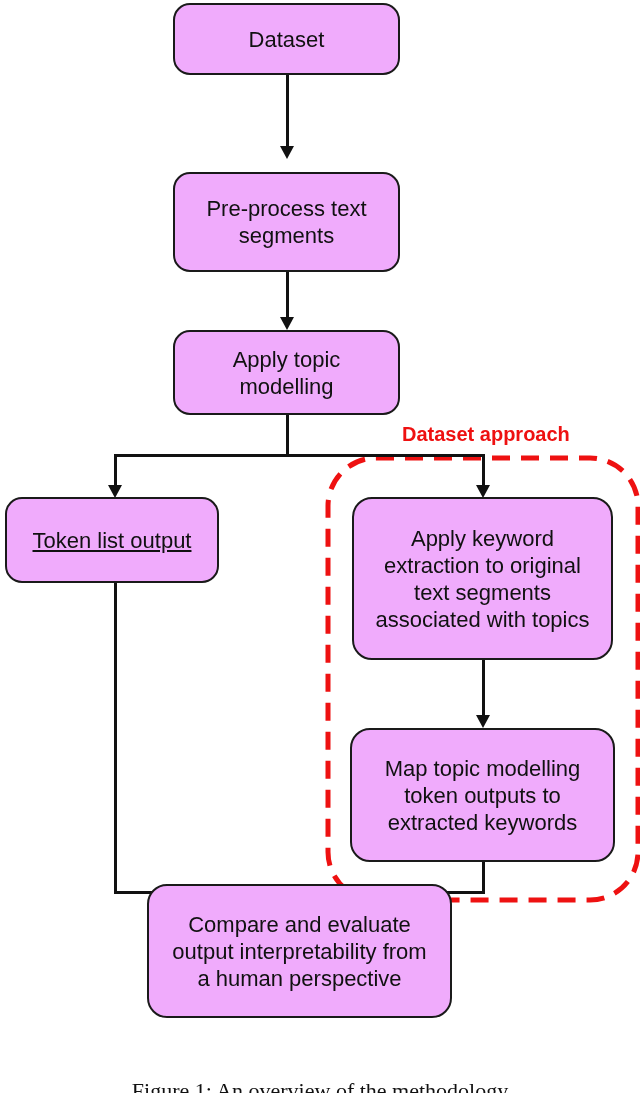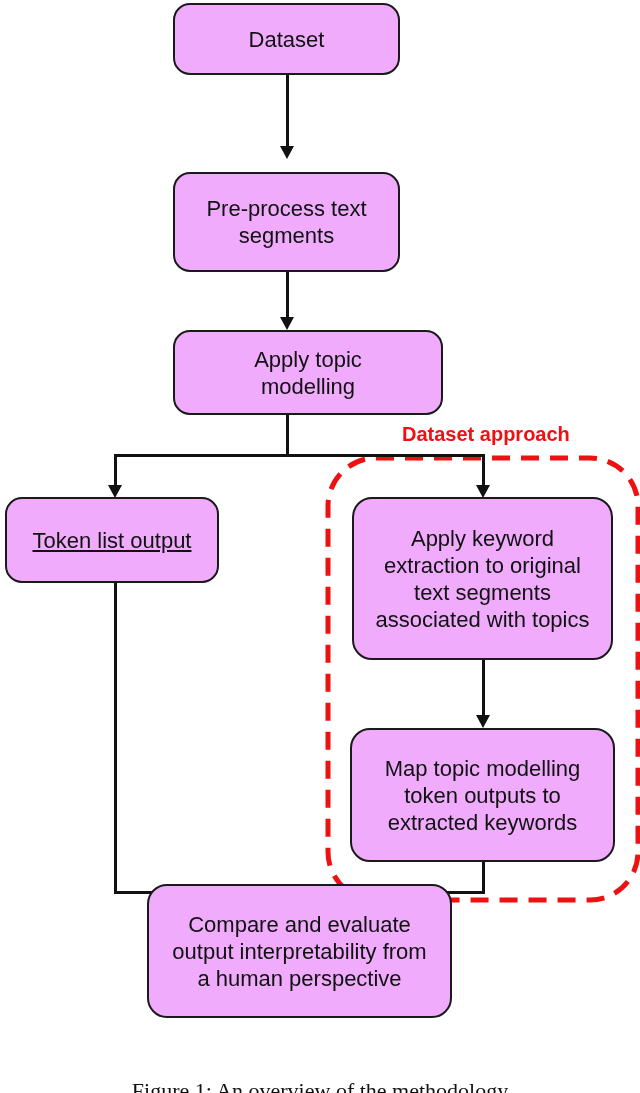--- a/index.html
+++ b/index.html
@@ -121,21 +121,21 @@
 
   <div class="node" style="left:173px; top:3px; width:227px; height:72px;">
     <span class="label">Dataset</span>
   </div>
 
   <div class="node" style="left:173px; top:160px; width:227px; height:100px;margin-top:12px;">
     <span class="label">Pre-process text
 segments</span>
   </div>
 
-  <div class="node" style="left:173px; top:330px; width:270px; height:85px;">
+  <div class="node" style="left:173px; top:330px; width:227px; height:85px;">
     <span class="label">Apply topic
 modelling</span>
   </div>
 
   <div class="node" style="left:5px; top:497px; width:214px; height:86px;text-decoration:underline;">
     <span class="label">Token list output</span>
   </div>
 
   <div class="node" style="left:350px; top:728px; width:265px; height:134px; border-radius:20px;">
     <span class="label">Map topic modelling

